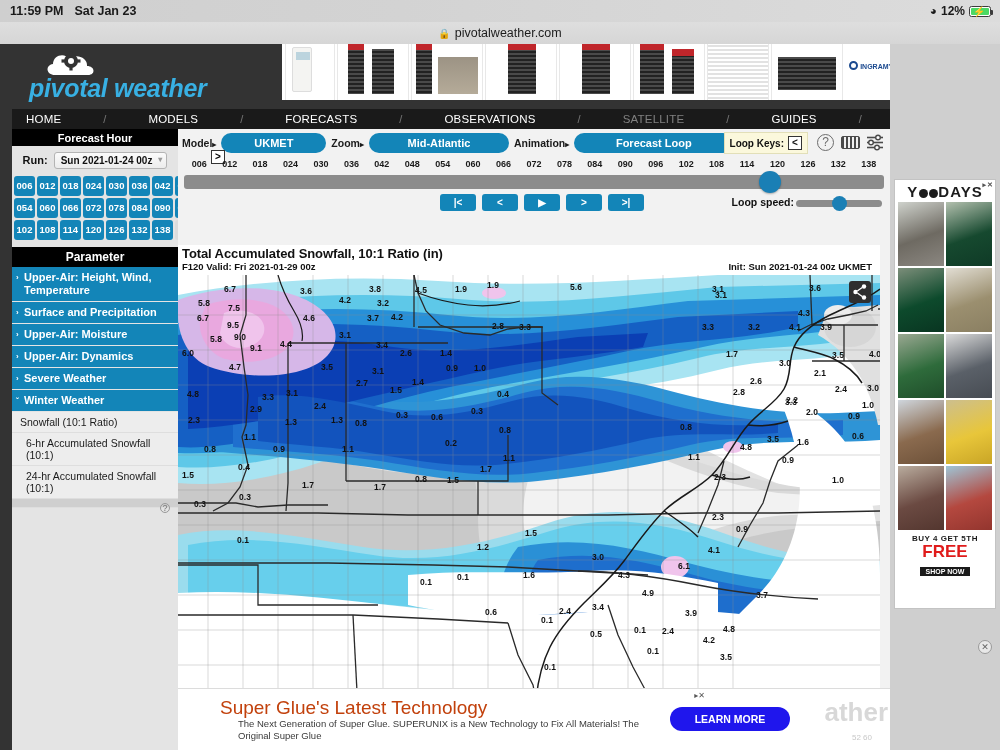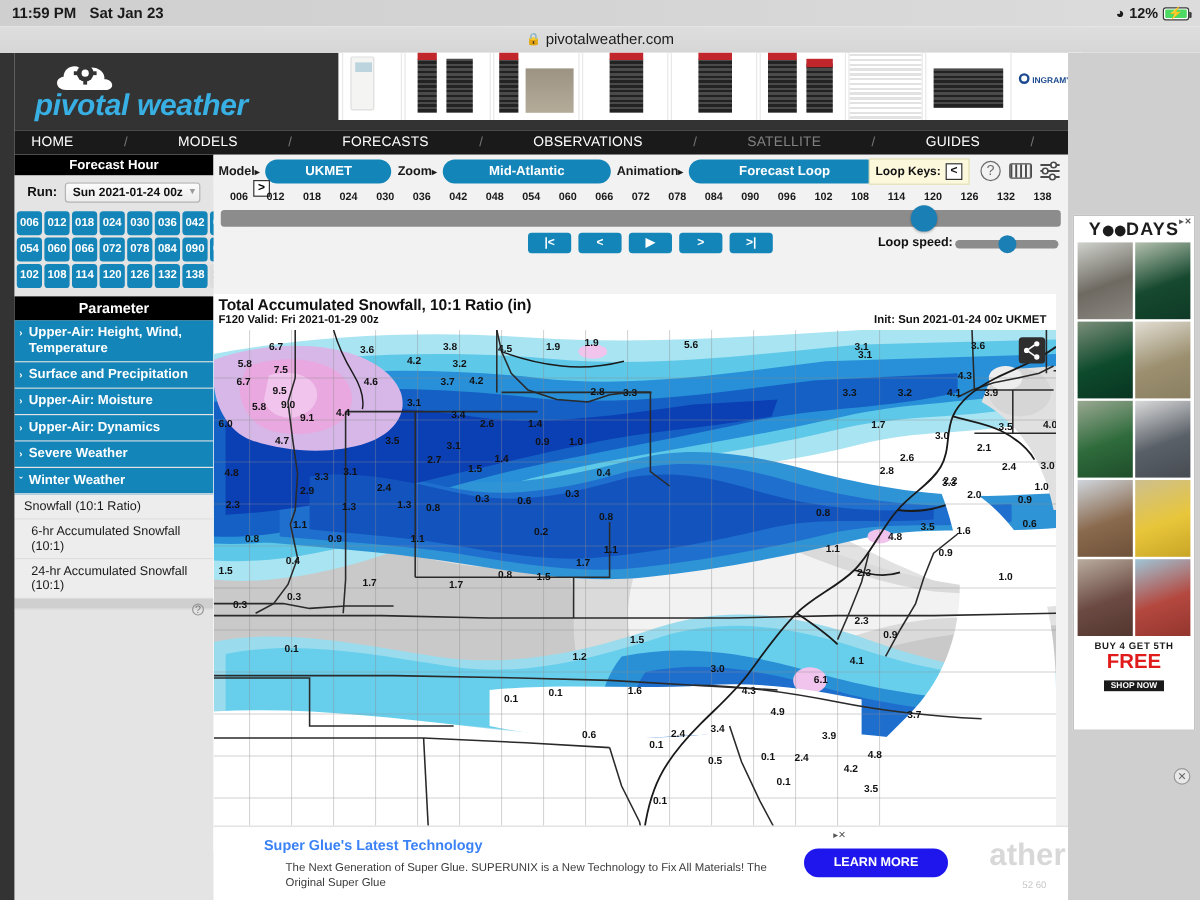--- a/index.html
+++ b/index.html
@@ -323,21 +323,21 @@
     border:1px solid #999; border-radius:50%; background:#e8e8e8;
     font-size:9px; line-height:12px; text-align:center; color:#666;
   }
 
   
   #bottom-ad {
     position: absolute; left: 178px; top: 644px; width: 712px; height: 62px;
     background: #fff; border-top: 1px solid #dcdcdc;
   }
   #bottom-ad .ba-title {
-    position: absolute; left: 42px; top: 8px; font-size: 12px; color: #3b82f6; font-weight: bold;
+    position: absolute; left: 42px; top: 8px; font-size: 19px; color: #c2410c;
   }
   #bottom-ad .ba-body {
     position: absolute; left: 60px; top: 29px; width: 420px;
     font-size: 9.5px; color: #3a3a3a; line-height: 12px;
   }
   #bottom-ad .ba-cta {
     position: absolute; left: 492px; top: 18px; width: 120px; height: 24px;
     background: #1f16ed; color: #fff; border-radius: 14px;
     font-size: 10.5px; font-weight: bold; text-align: center; line-height: 24px;
   }

